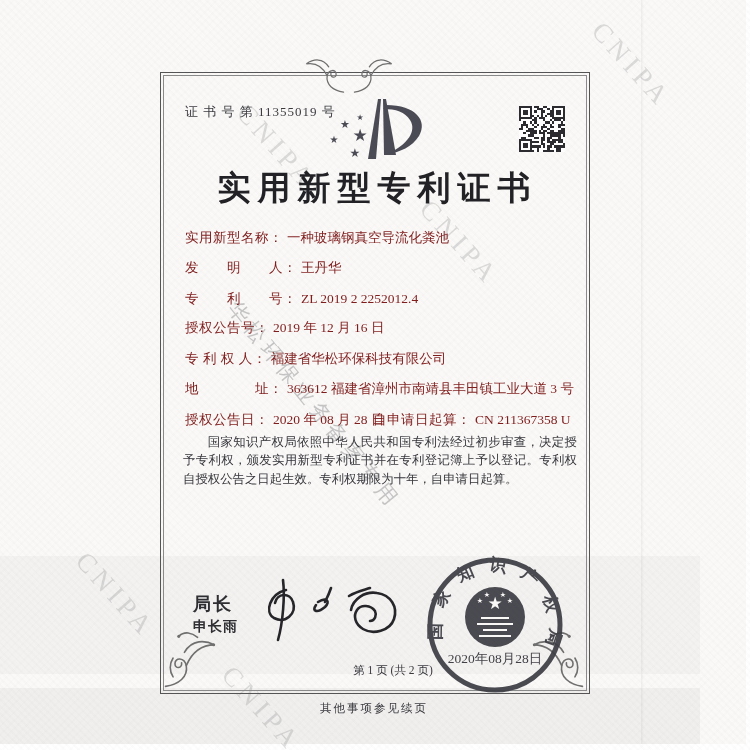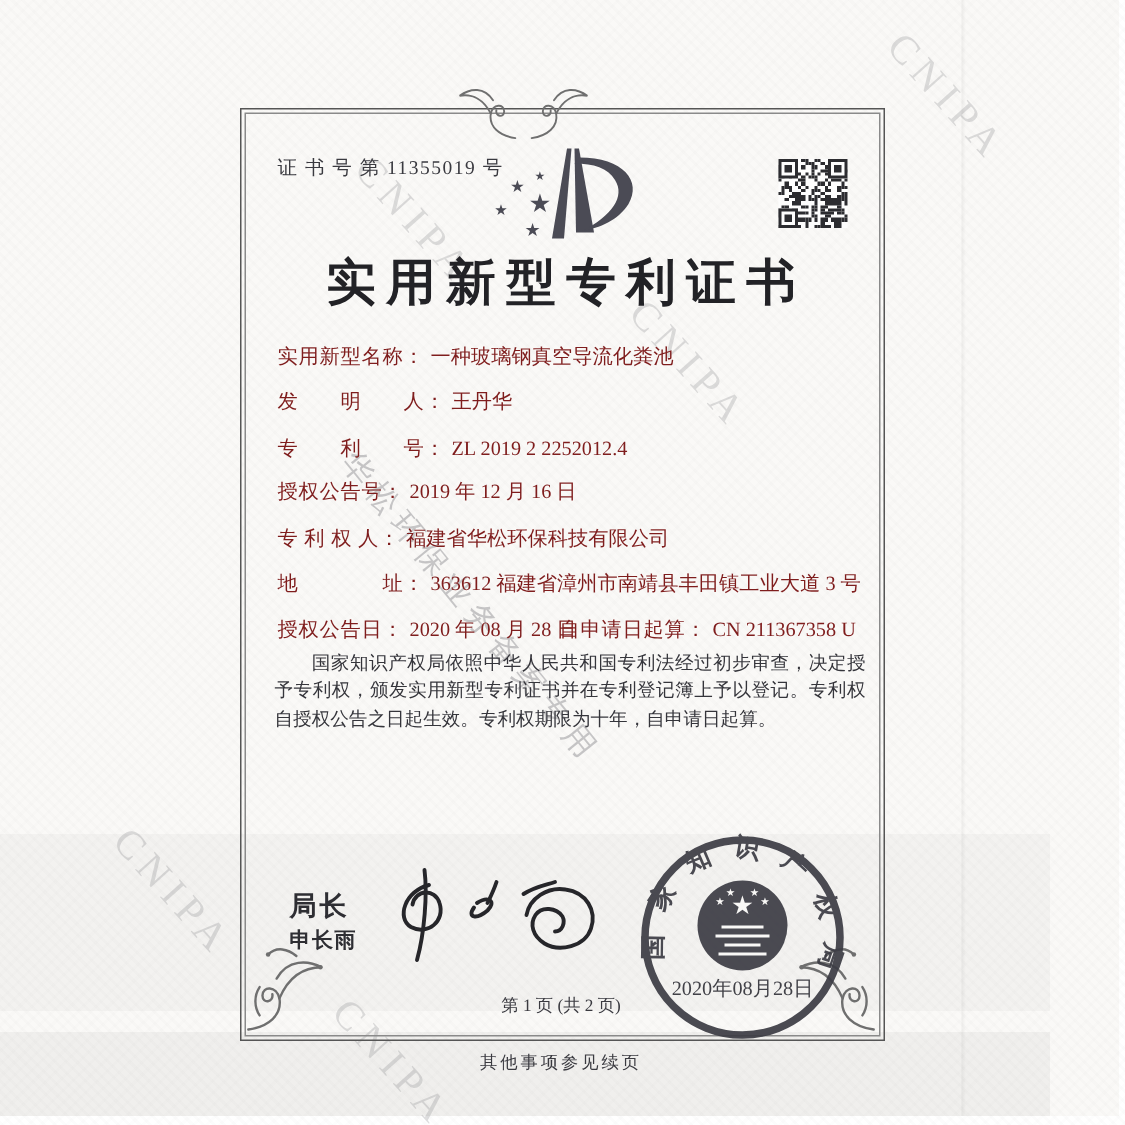--- a/index.html
+++ b/index.html
@@ -61,21 +61,21 @@
     font-size:12.4px;line-height:1.48;text-align:justify;color:#35353b;
   }
   .paras p{margin:0;text-indent:2em;}
 
   .sig-title{position:absolute;left:193px;top:592px;font-size:18px;font-weight:600;color:#2e2e33;letter-spacing:2px;}
   .sig-name{position:absolute;left:193px;top:618px;font-size:14px;font-weight:700;color:#2e2e33;letter-spacing:1px;}
   .sig-script{position:absolute;left:252px;top:574px;}
 
   .seal{position:absolute;left:421px;top:551px;opacity:0.92;}
 
-  .page-number{position:absolute;left:160px;top:663px;width:428px;text-align:center;font-size:11.5px;color:#3a3a40;}
+  .page-number{position:absolute;left:160px;top:663px;width:428px;text-align:center;font-size:11.5px;color:#3a3a40;padding-left:19px;}
   .footer-note{position:absolute;left:160px;top:701px;width:428px;text-align:center;font-size:11.5px;letter-spacing:2px;color:#3a3a40;}
 
   
   .qr{position:absolute;left:519px;top:106px;width:46px;height:46px;background:#fdfdfd;
       display:grid;grid-template-columns:repeat(21,1fr);grid-template-rows:repeat(21,1fr);}
   .qc{background:transparent;}
   .qc.on{background:#2c2c30;}
   .finder{position:absolute;width:13px;height:13px;border:2.2px solid #2c2c30;background:#fdfdfd;box-sizing:border-box;}
   .finder::after{content:"";position:absolute;inset:1.8px;background:#2c2c30;}
   .f-tl{left:0;top:0;} .f-tr{right:0;top:0;} .f-bl{left:0;bottom:0;}

